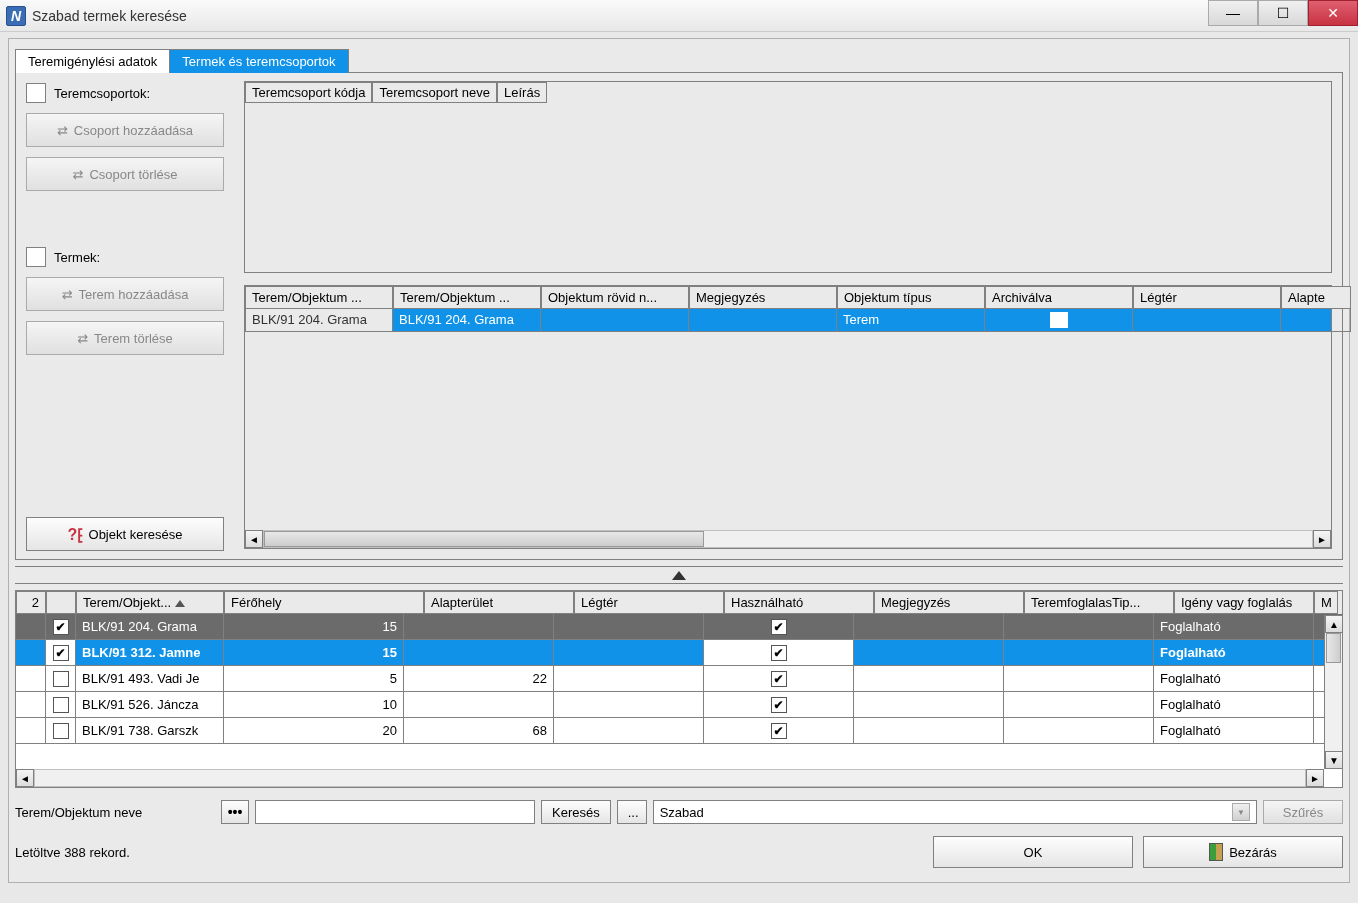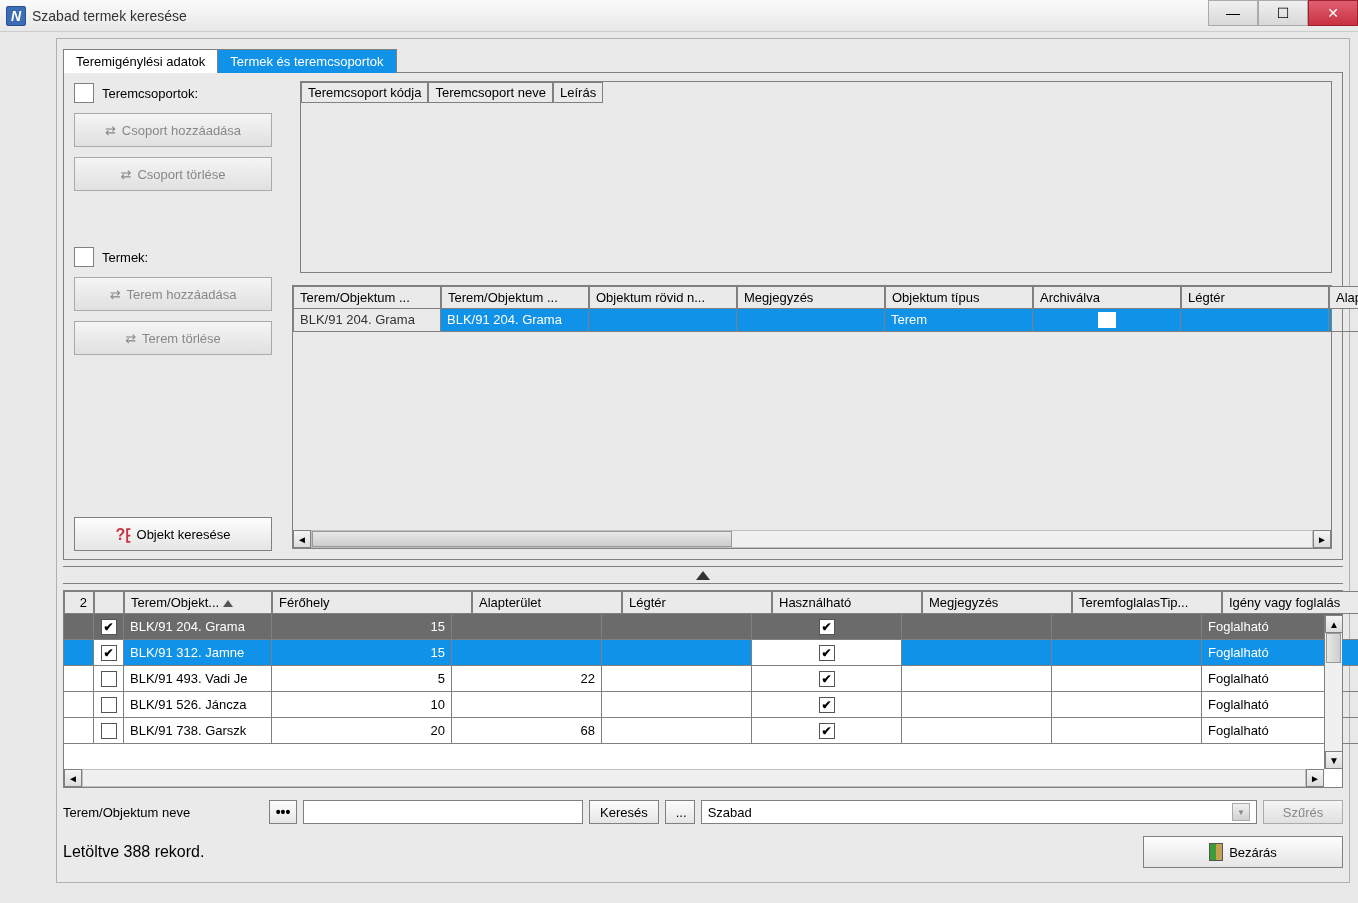--- a/index.html
+++ b/index.html
@@ -72,21 +72,20 @@
     }
     
     .main-area {
       position: absolute;
       top: 38px;
       left: 8px;
       right: 8px;
       bottom: 20px;
       background: #eaeaea;
       border: 1px solid #b0b0b0;
-      margin-left: 48px;
     }
     
     .tabs-row {
       display: flex;
       margin: 10px 0 0 6px;
       position: relative;
       z-index: 2;
     }
     
     .tab {
@@ -171,21 +170,21 @@
     
     .search-btn .q-icon {
       color: #c83242;
       font-weight: bold;
       font-size: 16px;
       margin-right: 6px;
     }
     
     .group-table {
       position: absolute;
-      left: 236px;
+      left: 228px;
       top: 8px;
       right: 10px;
       height: 192px;
       border: 1px solid #808080;
       background: #eaeaea;
     }
     
     .group-table .th-row {
       display: flex;
       background: #eaeaea;
@@ -349,20 +348,21 @@
     }
     
     .res-row.selected1 {
       background: #6b6b6b;
       color: white;
     }
     
     .res-row.selected2 .res-cell:not(.check-col) {
       background: #0f92e8;
       color: white;
+      font-weight: bold;
     }
     
     .check-col {
       justify-content: center;
     }
     
     .check-mark {
       width: 16px;
       height: 16px;
       border: 1px solid #555;
@@ -485,21 +485,21 @@
     }
     
     .bottom-row {
       display: flex;
       align-items: center;
       margin: 0 6px 6px 6px;
       justify-content: space-between;
     }
     
     .status-text {
-      font-size: 16px;
+      font-size: 13px;
     }
     
     .bottom-buttons {
       display: flex;
       gap: 10px;
     }
     
     .big-btn {
       width: 200px;
       height: 32px;
@@ -756,19 +756,22 @@
         <span>Szabad</span>
         <div class="dd-arrow">▼</div>
       </div>
       <button class="filter-btn">Szűrés</button>
     </div>
 
     <div class="bottom-row">
       <span class="status-text">Letöltve 388 rekord.</span>
       <div class="bottom-buttons">
         <button class="big-btn">
+            <span>OK</span>
+          </button>
+        <button class="big-btn">
           <div class="door-icon"></div>
           <span>Bezárás</span>
         </button>
       </div>
     </div>
   </div>
 </div>
 
 </body></html>

